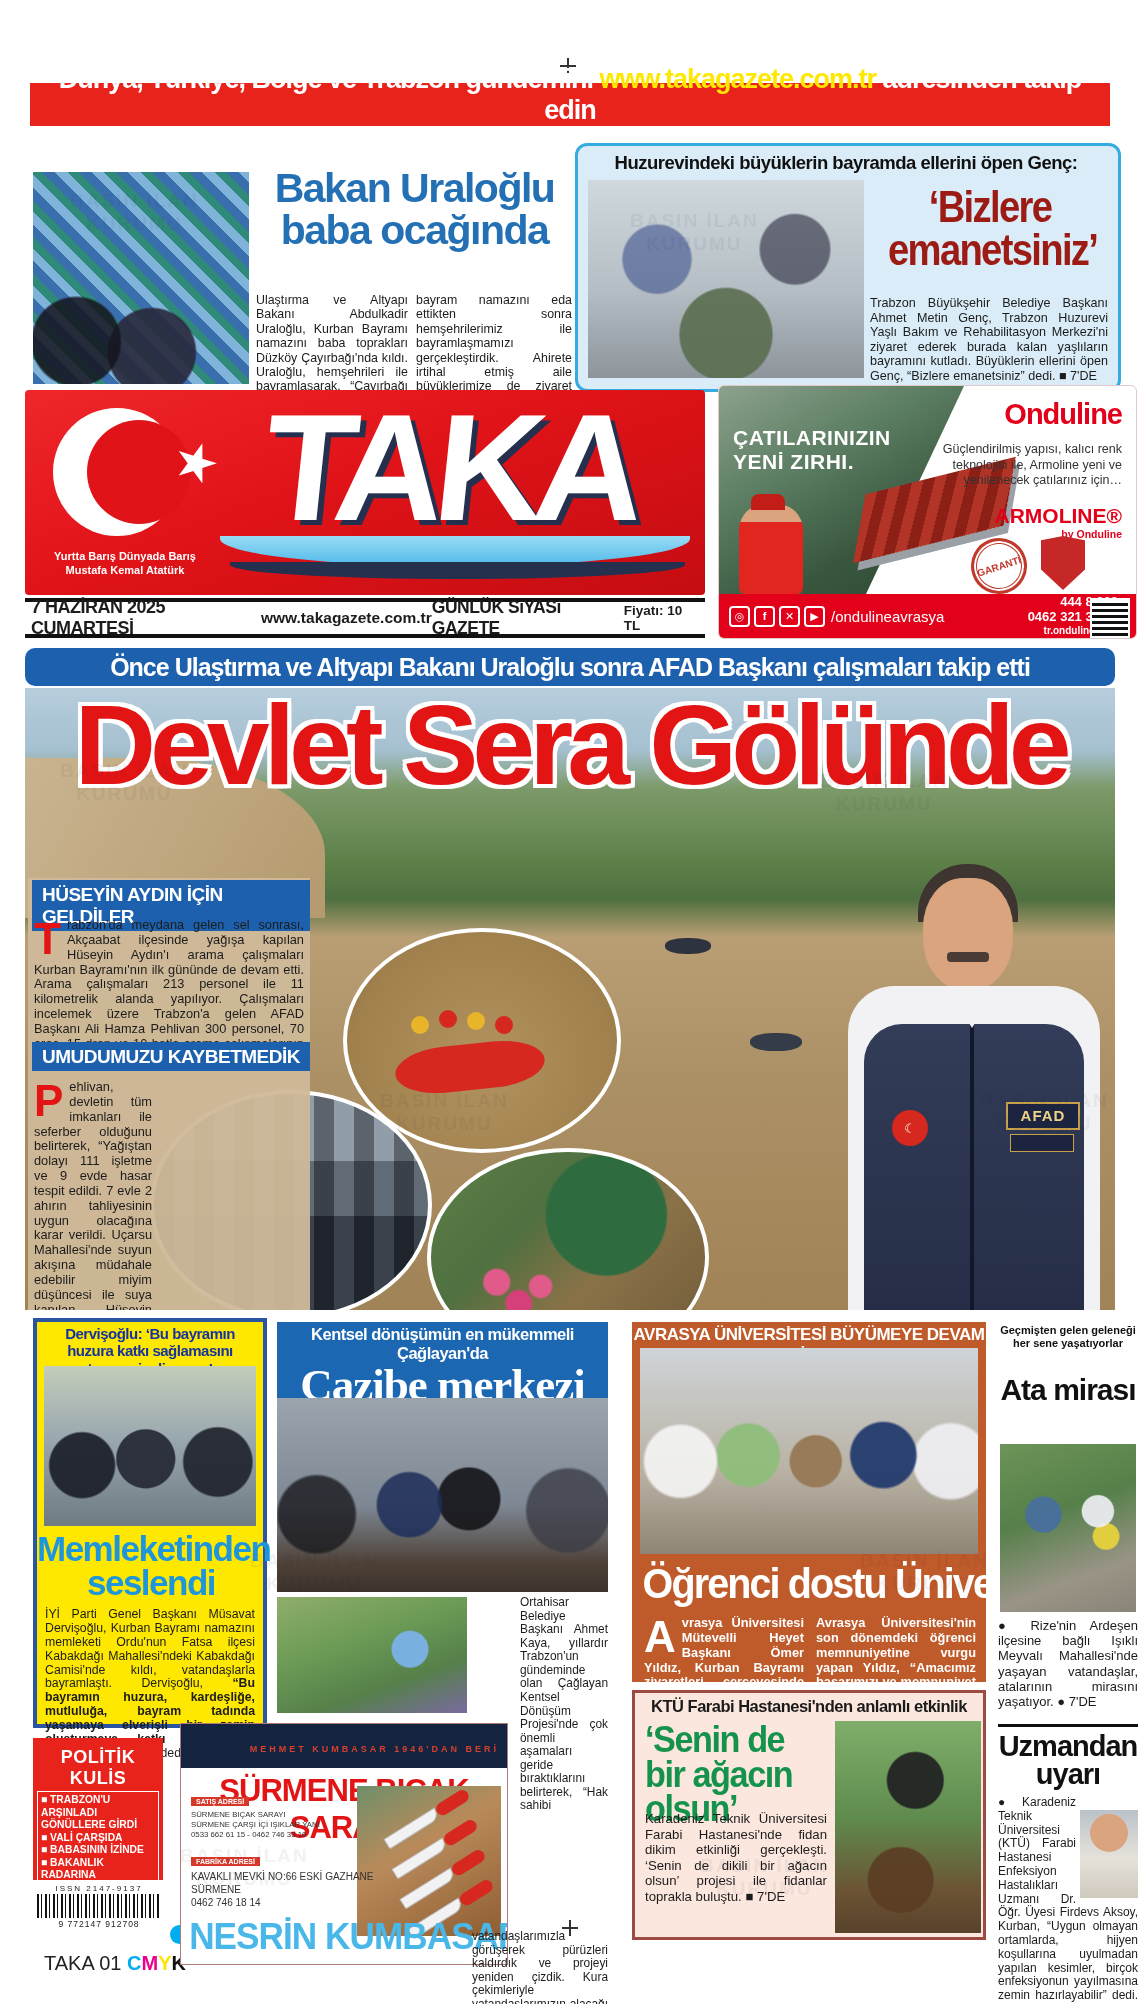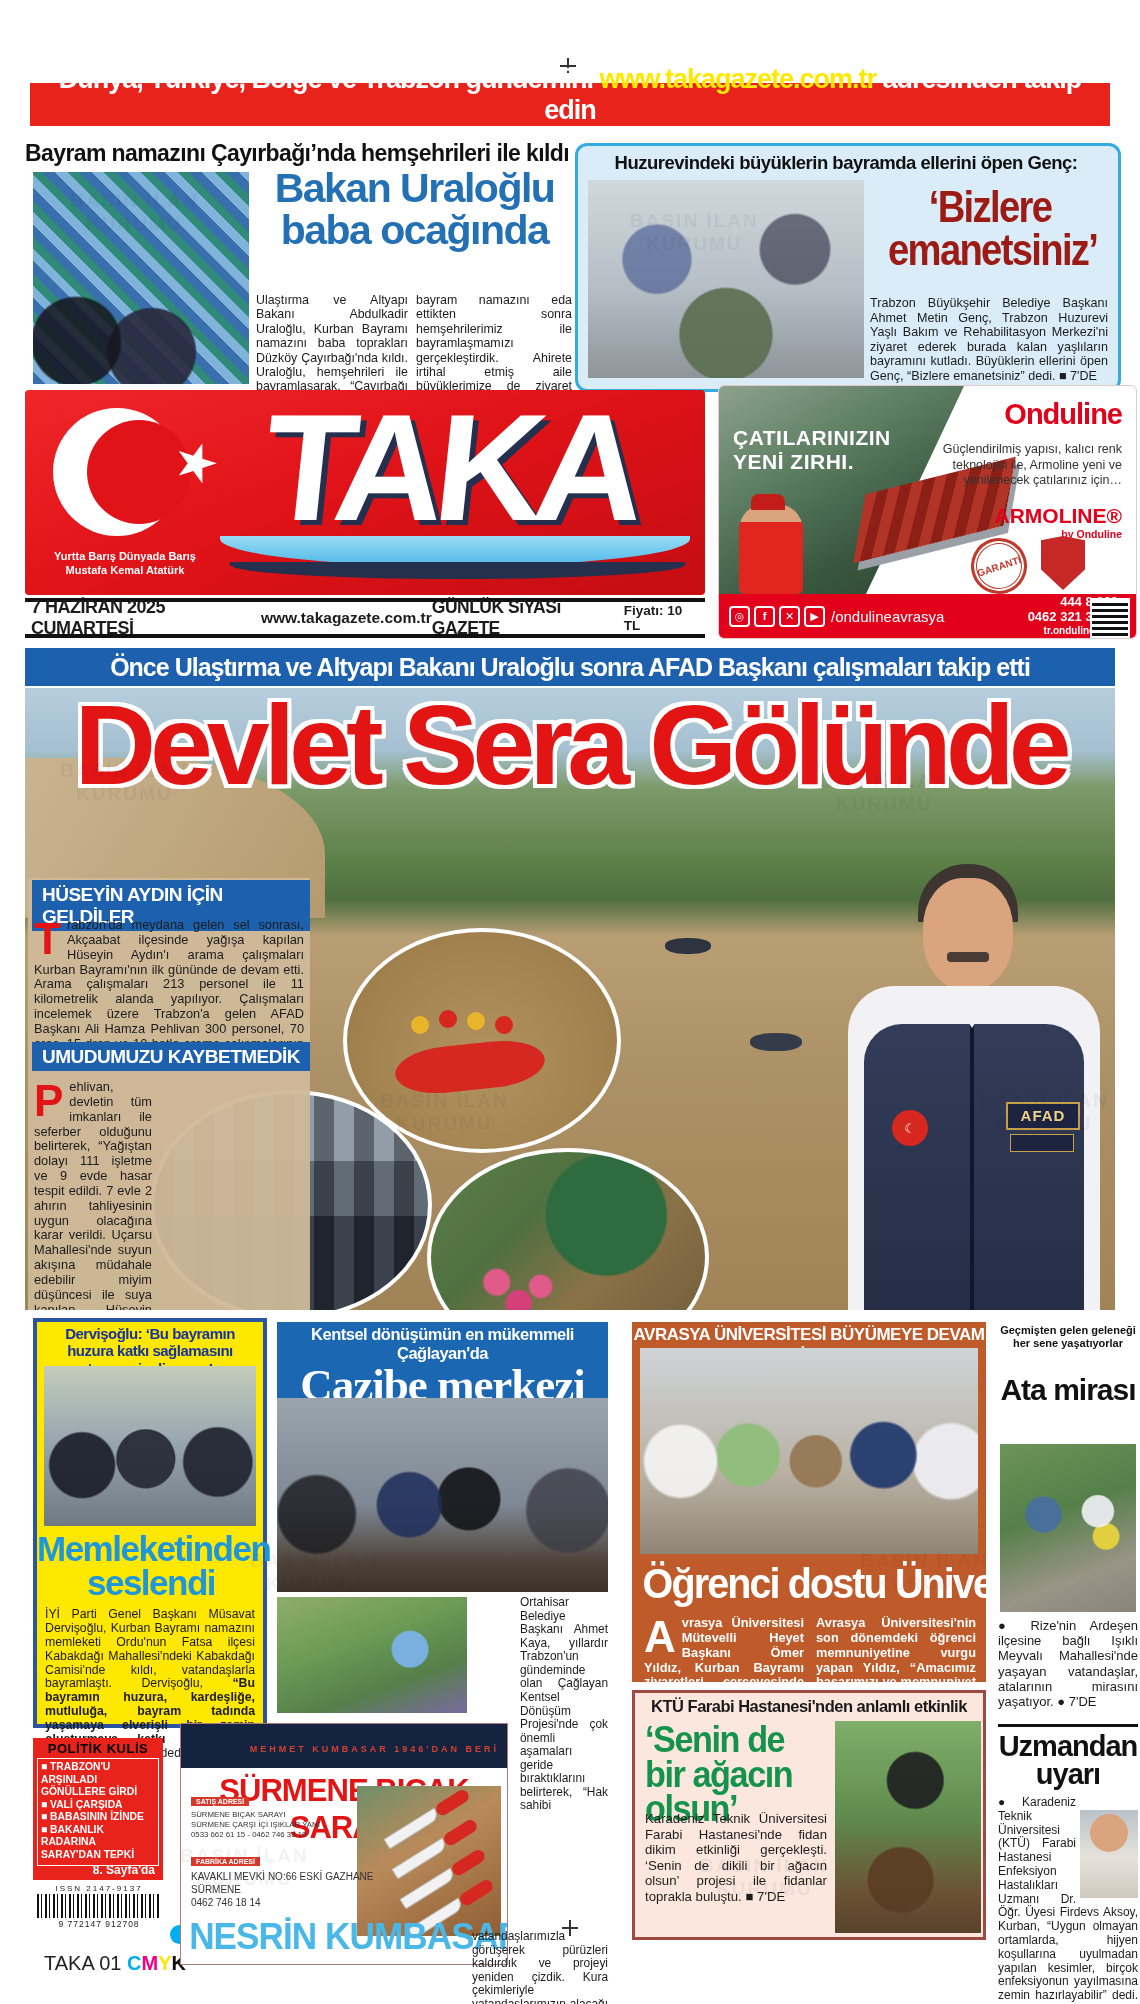--- a/index.html
+++ b/index.html
@@ -42,21 +42,20 @@
   <div class="abs crop" style="left:562px;top:1920px;width:16px;height:16px;"></div>
 
   <div class="abs c" style="left:30px;top:83px;width:1080px;height:43px;background:#e8231c;display:flex;align-items:flex-end;justify-content:center;">
     <span class="x" style="font-size:27px;color:#fff;letter-spacing:-1px;">
       <span>Dünya, Türkiye, Bölge ve Trabzon gündemini</span>
       <span style="color:#ffe800;">www.takagazete.com.tr</span>
       <span>adresinden takip edin</span>
     </span>
   </div>
 
-  <div class="abs x" style="left:25px;top:140px;width:550px;font-size:23px;letter-spacing:-0.6px;color:#111;">Bayram namazını Çayırbağı’nda hemşehrileri ile kıldı</div>
   <div class="abs" style="left:33px;top:172px;width:216px;height:212px;background:
       radial-gradient(circle at 20% 80%, rgba(20,20,30,.85) 18%, transparent 19%),
       radial-gradient(circle at 55% 85%, rgba(40,40,60,.9) 20%, transparent 21%),
       repeating-linear-gradient(45deg,#3a6fae 0 9px,#7fb3d9 9px 18px,#2f8a7a 18px 26px);"></div>
   <div class="abs c x" style="left:252px;top:168px;width:325px;font-size:41px;line-height:1.02;color:#2470b4;letter-spacing:-1.5px;">Bakan Uraloğlu baba ocağında</div>
   <div class="abs j body-sm" style="left:256px;top:293px;width:152px;">Ulaştırma ve Altyapı Bakanı Abdulkadir Uraloğlu, Kurban Bayramı namazını baba toprakları Düzköy Çayırbağı'nda kıldı. Uraloğlu, hemşehrileri ile bayramlaşarak, “Çayırbağı Orta Mahallesi'nde</div>
   <div class="abs j body-sm" style="left:416px;top:293px;width:156px;">
     <span>bayram namazını eda ettikten sonra hemşehrilerimiz ile bayramlaşmamızı gerçekleştirdik.  Ahirete irtihal etmiş aile büyüklerimize de ziyaret ederek duamızı okuduk” dedi.</span>
     <div class="x">■ NURDAN ÖZER</div>
   </div>
@@ -114,21 +113,21 @@
         <span class="x" style="font-size:13px;display:block;">444 8 663</span>
         <span class="x" style="font-size:13px;display:block;">0462 321 32 32</span>
         <span class="b" style="font-size:10px;display:block;">tr.onduline.com</span>
       </span>
       <span class="abs" style="right:6px;top:4px;width:36px;height:36px;background:
           repeating-linear-gradient(0deg,#111 0 3px,#fff 3px 6px),
           repeating-linear-gradient(90deg,rgba(17,17,17,.7) 0 3px,rgba(255,255,255,.7) 3px 6px);border:2px solid #fff;"></span>
     </div>
   </div>
 
-  <div class="abs c" style="left:25px;top:648px;width:1090px;height:38px;background:#1d61ae;display:flex;align-items:center;justify-content:center;">
+  <div class="abs c" style="left:25px;top:648px;width:1090px;height:38px;background:#1d61ae;display:flex;align-items:center;justify-content:center;border-radius:10px;">
     <span class="x" style="font-size:25px;color:#fff;letter-spacing:-1px;">Önce Ulaştırma ve Altyapı Bakanı Uraloğlu sonra AFAD Başkanı çalışmaları takip etti</span>
   </div>
 
   <div class="abs" style="left:25px;top:688px;width:1090px;height:622px;overflow:hidden;background:
       linear-gradient(180deg,#b6cddc 0%,#a5c0d1 10%,#7d9a6a 16%,#5d8049 28%,#4f7040 34%,#b99e74 40%,#ad9166 62%,#a08457 100%);">
     <div class="abs" style="left:0;top:70px;width:300px;height:160px;background:linear-gradient(120deg,#c9b490,#b59a6e);border-radius:0 60% 0 0;"></div>
     <div class="abs" style="left:640px;top:250px;width:46px;height:16px;background:#2d3440;border-radius:45%;"></div>
     <div class="abs" style="left:725px;top:345px;width:52px;height:18px;background:#343b49;border-radius:45%;"></div>
 
     <div class="abs c x outline-w nowrap" style="left:0;top:-8px;width:100%;font-size:113px;color:#e31414;letter-spacing:-6px;">Devlet Sera Gölünde</div>
@@ -188,21 +187,21 @@
         radial-gradient(circle at 48% 58%,rgba(40,44,56,.95) 20%,transparent 21%),
         radial-gradient(circle at 82% 60%,rgba(30,33,43,.9) 17%,transparent 18%),
         linear-gradient(180deg,#c3cdb9 0%,#9aa8b0 45%,#6f7a82 100%);"></div>
     <div class="abs c x" style="left:0;top:210px;width:228px;font-size:35px;line-height:.98;color:#1e96dc;letter-spacing:-1.5px;">Memleketinden seslendi</div>
     <div class="abs j" style="left:8px;top:286px;width:210px;font-size:12.3px;line-height:1.13;">
       <span>İYİ Parti Genel Başkanı Müsavat Dervişoğlu, Kurban Bayramı namazını memleketi Ordu'nun Fatsa ilçesi Kabakdağı Mahallesi'ndeki Kabakdağı Camisi'nde kıldı, vatandaşlarla bayramlaştı. Dervişoğlu, </span><span class="x">“Bu bayramın huzura, kardeşliğe, mutluluğa, bayram tadında yaşamaya elverişli bir zemin oluşturmaya katkı sağlamasını temenni ediyorum”</span><span> dedi. ■ 7'DE</span>
     </div>
   </div>
 
   <div class="abs" style="left:33px;top:1738px;width:130px;height:142px;background:#e8231c;box-shadow:inset 0 0 0 1px #e8231c, inset 0 0 0 0 #fff;">
-    <div class="c x" style="padding-top:3px;font-size:13px;color:#000000;letter-spacing:.5px;">POLİTİK KULİS</div>
+    <div class="c x" style="padding-top:9px;font-size:18px;color:#ffffff;letter-spacing:.5px;">POLİTİK KULİS</div>
     <div style="margin:2px 4px 0;border:1px solid #fff;padding:2px 3px;height:108px;box-sizing:border-box;">
       <div class="x" style="font-size:10.3px;color:#fff;line-height:1.22;">■ TRABZON'U ARŞINLADI GÖNÜLLERE GİRDİ</div>
       <div class="x" style="font-size:10.3px;color:#fff;line-height:1.22;">■ VALİ ÇARŞIDA</div>
       <div class="x" style="font-size:10.3px;color:#fff;line-height:1.22;">■ BABASININ İZİNDE</div>
       <div class="x" style="font-size:10.3px;color:#fff;line-height:1.22;">■ BAKANLIK RADARINA SARAY'DAN TEPKİ</div>
       <div class="x r" style="font-size:12px;color:#fff;margin-top:2px;">8. Sayfa'da</div>
     </div>
   </div>
 
   <div class="abs c" style="left:36px;top:1884px;width:126px;">

